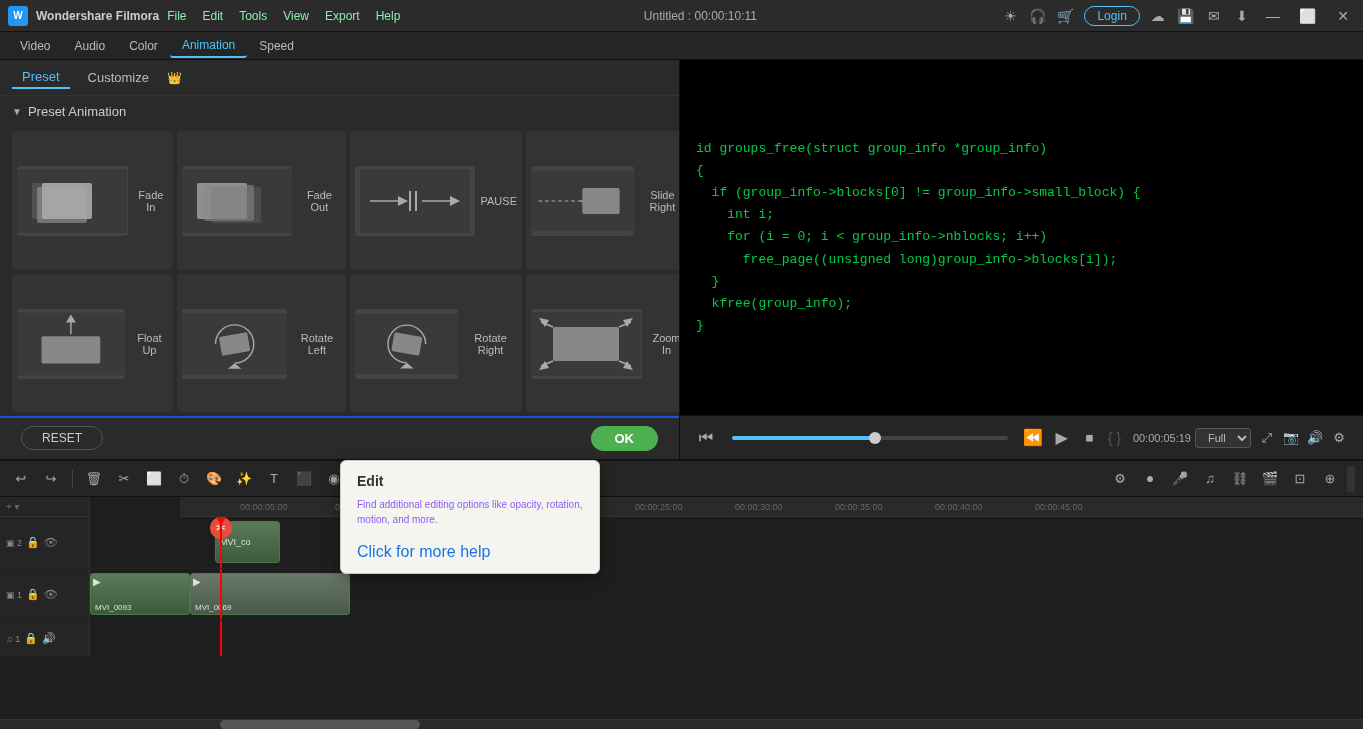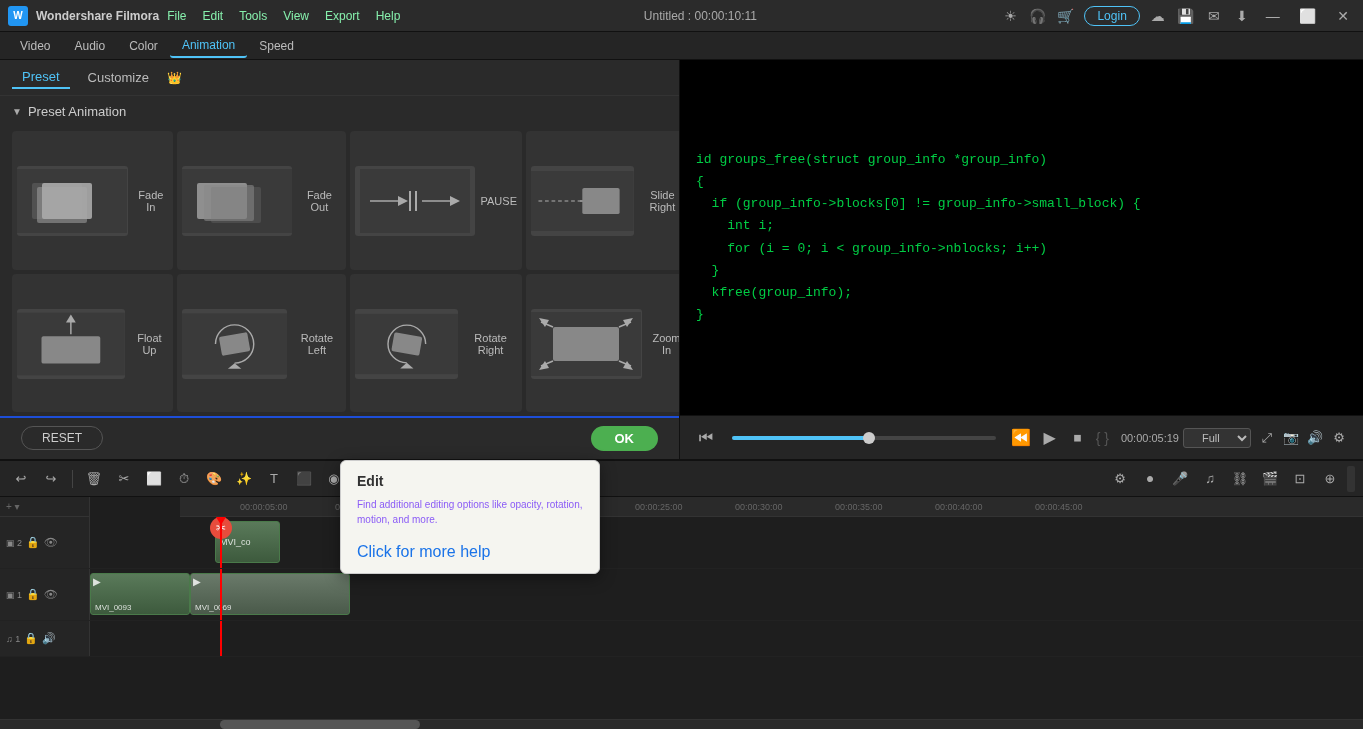--- a/index.html
+++ b/index.html
@@ -195,21 +195,21 @@
       transform: translateX(-50%);
     }
     .ctrl-icon { width: 28px; height: 28px; display: flex; align-items: center; justify-content: center; color: #aaa; font-size: 16px; cursor: pointer; border-radius: 3px; }
     #timecode { color: #aaa; font-size: 11px; margin-left: 8px; white-space: nowrap; }
     #bracket-icons { color: #555; font-size: 14px; margin: 0 4px; }
     #quality-select {
       background: #333;
       border: 1px solid #555;
       border-radius: 3px;
       color: #bbb;
-      padding: 2px 14px;
+      padding: 2px 8px;
       font-size: 11px;
       margin: 0 4px;
       cursor: pointer;
     }
     .preview-icon { width: 24px; height: 24px; display: flex; align-items: center; justify-content: center; color: #aaa; font-size: 13px; cursor: pointer; }
 
     
     #timeline {
       height: 270px;
       background: #1e1e1e;
@@ -475,20 +475,21 @@
   </div>
 
   <div id="right-panel">
     <div id="preview-area">
       <div id="code-bg">
         <div class="code-line">id groups_free(struct group_info *group_info)</div>
         <div class="code-line">{</div>
         <div class="code-line">  if (group_info-&gt;blocks[0] != group_info-&gt;small_block) {</div>
         <div class="code-line">    int i;</div>
         <div class="code-line">    for (i = 0; i &lt; group_info-&gt;nblocks; i++)</div>
+        <div class="code-line">      free_page((unsigned long)group_info-&gt;blocks[i]);</div>
         <div class="code-line">  }</div>
         <div class="code-line">  kfree(group_info);</div>
         <div class="code-line">}</div>
       </div>
     </div>
 
     <div id="preview-controls">
       <div class="ctrl-icon">⏮</div>
       <div id="progress-bar-container">
         <div id="progress-bar-fill"></div>

